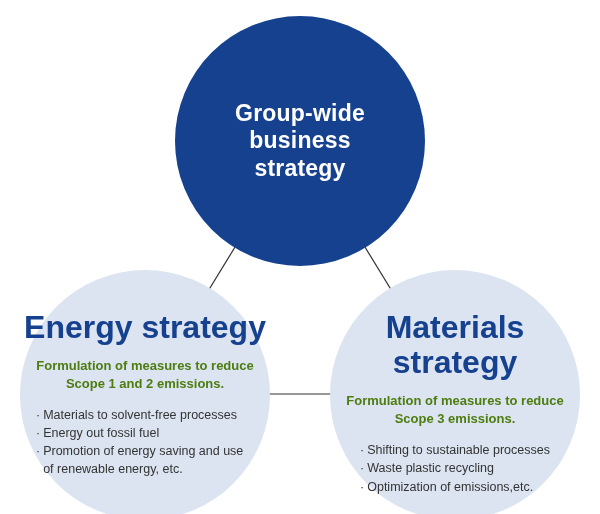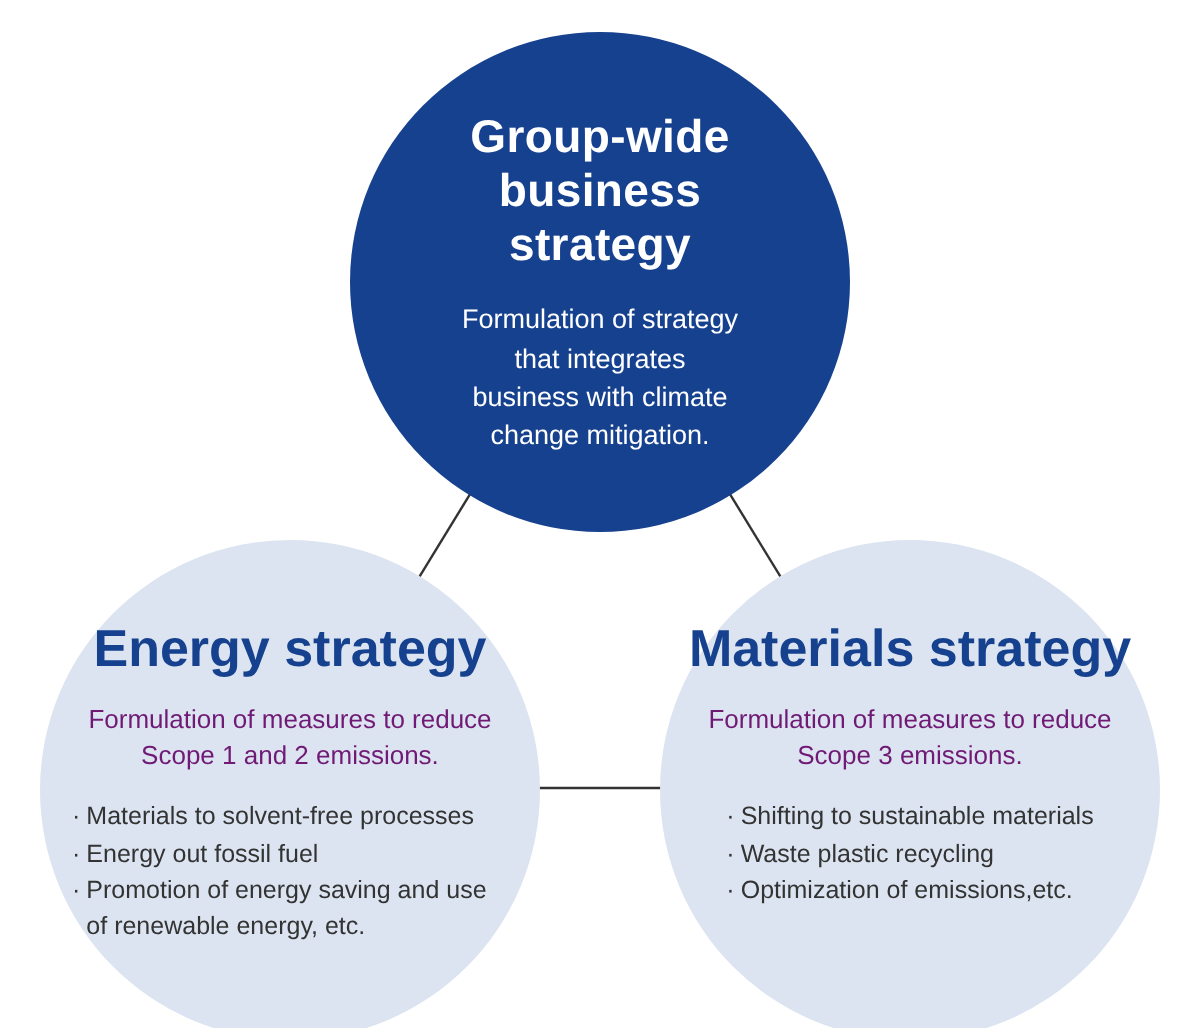--- a/index.html
+++ b/index.html
@@ -63,31 +63,30 @@
   }
   .top-desc {
     margin: 14px 0 0 0;
     font-size: 13.5px;
     line-height: 1.42;
     white-space: pre-line;
   }
 
   .bottom-title {
     margin: 0;
-    font-size: 26px;
+    font-size: 32px;
     font-weight: bold;
     color: #16418f;
     line-height: 1.1;
-    text-align: right;
   }
   .bottom-subtitle {
     margin: 12px 0 0 0;
     font-size: 13px;
-    font-weight: normal;
-    color: #701a75;
+    font-weight: bold;
+    color: #4d7c0f;
     line-height: 1.38;
     white-space: pre-line;
   }
   .bullets {
     list-style: none;
     margin: 13px auto 0;
     padding: 0;
     width: fit-content;
     max-width: 218px;
     text-align: left;
@@ -112,24 +111,20 @@
   <svg class="connectors" viewBox="0 0 600 514" xmlns="http://www.w3.org/2000/svg">
     <line x1="300" y1="130" x2="145" y2="383"></line>
     <line x1="300" y1="130" x2="455" y2="383"></line>
     <line x1="145" y1="383" x2="455" y2="383"></line>
   </svg>
 
   <div class="circle top">
     <h2 class="top-title">Group-wide
 business
 strategy</h2>
-    <p class="top-desc">Formulation of strategy
-that integrates
-business with climate
-change mitigation.</p>
   </div>
 
   <div class="circle bottom left">
     <h2 class="bottom-title">Energy strategy</h2>
     <p class="bottom-subtitle">Formulation of measures to reduce
 Scope 1 and 2 emissions.</p>
     <ul class="bullets">
       <li>
         <span class="marker">·</span>
         <span>Materials to solvent-free processes</span>
@@ -145,21 +140,21 @@
     </ul>
   </div>
 
   <div class="circle bottom right">
     <h2 class="bottom-title">Materials strategy</h2>
     <p class="bottom-subtitle">Formulation of measures to reduce
 Scope 3 emissions.</p>
     <ul class="bullets">
       <li>
         <span class="marker">·</span>
-        <span>Shifting to sustainable materials</span>
+        <span>Shifting to sustainable processes</span>
       </li>
       <li>
         <span class="marker">·</span>
         <span>Waste plastic recycling</span>
       </li>
       <li>
         <span class="marker">·</span>
         <span>Optimization of emissions,etc.</span>
       </li>
     </ul>

